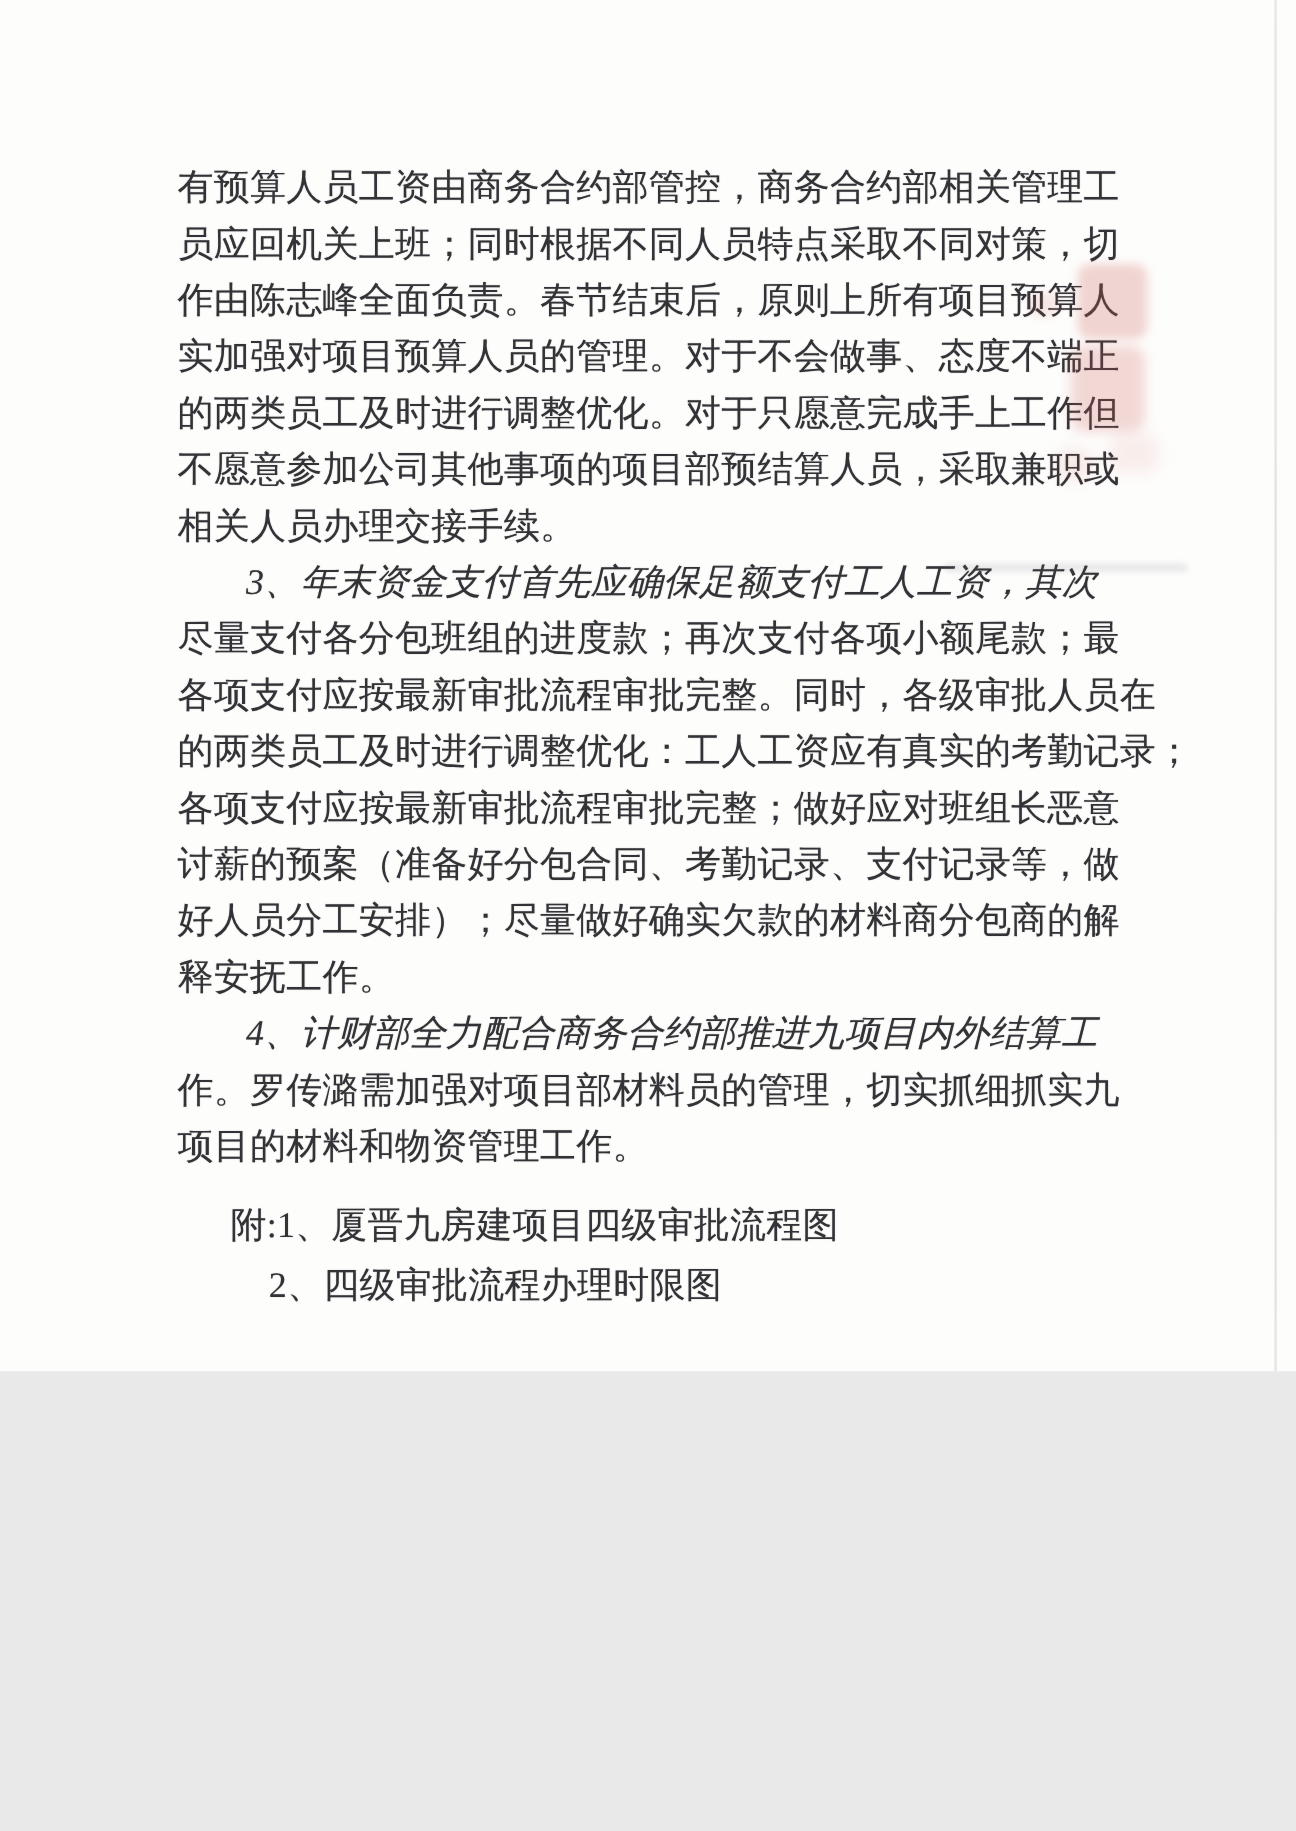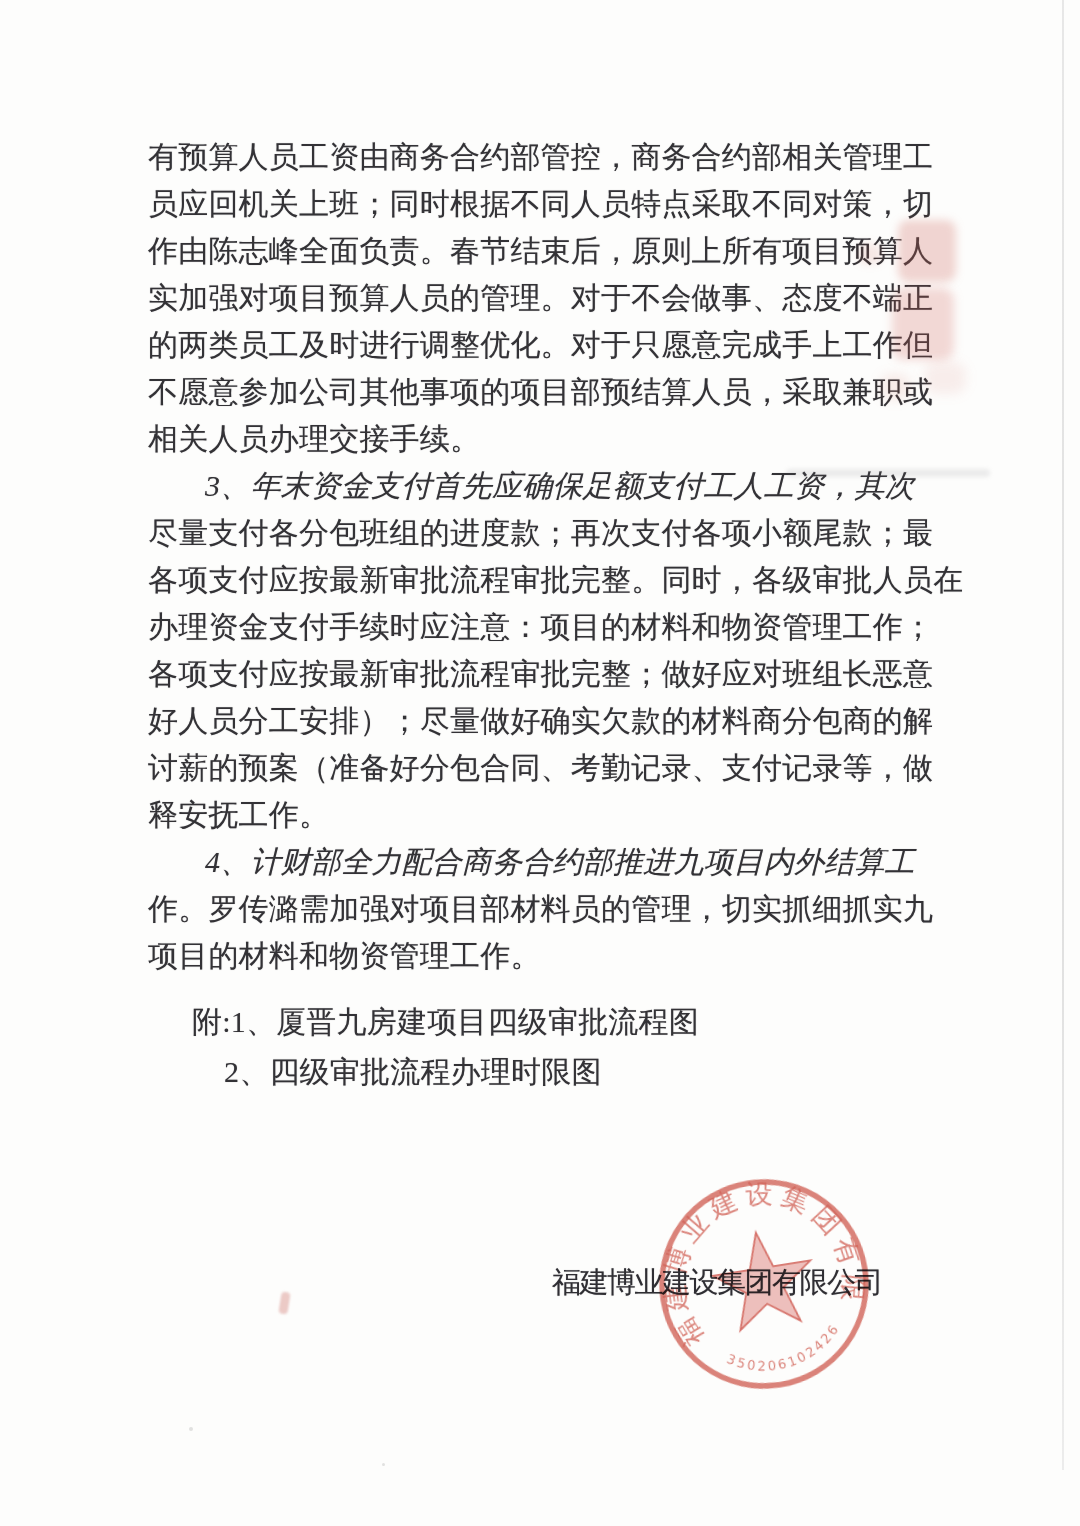--- a/index.html
+++ b/index.html
@@ -1,20 +1,20 @@
 <!DOCTYPE html>
 <html lang="zh"><head>
 <meta charset="utf-8">
 <title>Scanned Document</title>
 <style>
   html, body { margin: 0; padding: 0; background: #e9e9e9; }
   .page {
     position: relative;
     width: 1080px;
-    height: 1526px;
+    height: 1143px;
     margin: 0 auto;
     background: #fdfdfc;
     overflow: hidden;
     font-family: "Liberation Serif", "DejaVu Serif", serif;
   }
   
   .page-edge-line {
     position: absolute;
     left: 1062px; top: 0;
     width: 2px; height: 1470px;
@@ -115,24 +115,24 @@
           <div class="line">作由陈志峰全面负责。春节结束后，原则上所有项目预算人</div>
           <div class="line">实加强对项目预算人员的管理。对于不会做事、态度不端正</div>
           <div class="line">的两类员工及时进行调整优化。对于只愿意完成手上工作但</div>
           <div class="line">不愿意参加公司其他事项的项目部预结算人员，采取兼职或</div>
           <div class="line">相关人员办理交接手续。</div>
         </div>
         <div class="para">
           <div class="line indent">3、年末资金支付首先应确保足额支付工人工资，其次</div>
           <div class="line">尽量支付各分包班组的进度款；再次支付各项小额尾款；最</div>
           <div class="line">各项支付应按最新审批流程审批完整。同时，各级审批人员在</div>
-          <div class="line">办理资金支付手续时应注意：项目的材料和物资管理工作；</div>
+          <div class="line">的两类员工及时进行调整优化：工人工资应有真实的考勤记录；</div>
           <div class="line">各项支付应按最新审批流程审批完整；做好应对班组长恶意</div>
+          <div class="line">讨薪的预案（准备好分包合同、考勤记录、支付记录等，做</div>
           <div class="line">好人员分工安排）；尽量做好确实欠款的材料商分包商的解</div>
-          <div class="line">讨薪的预案（准备好分包合同、考勤记录、支付记录等，做</div>
           <div class="line">释安抚工作。</div>
         </div>
         <div class="para">
           <div class="line indent">4、计财部全力配合商务合约部推进九项目内外结算工</div>
           <div class="line">作。罗传潞需加强对项目部材料员的管理，切实抓细抓实九</div>
           <div class="line">项目的材料和物资管理工作。</div>
         </div>
       </div>
     <div class="attachments">
       <div class="attach-1">附:1、厦晋九房建项目四级审批流程图</div>

